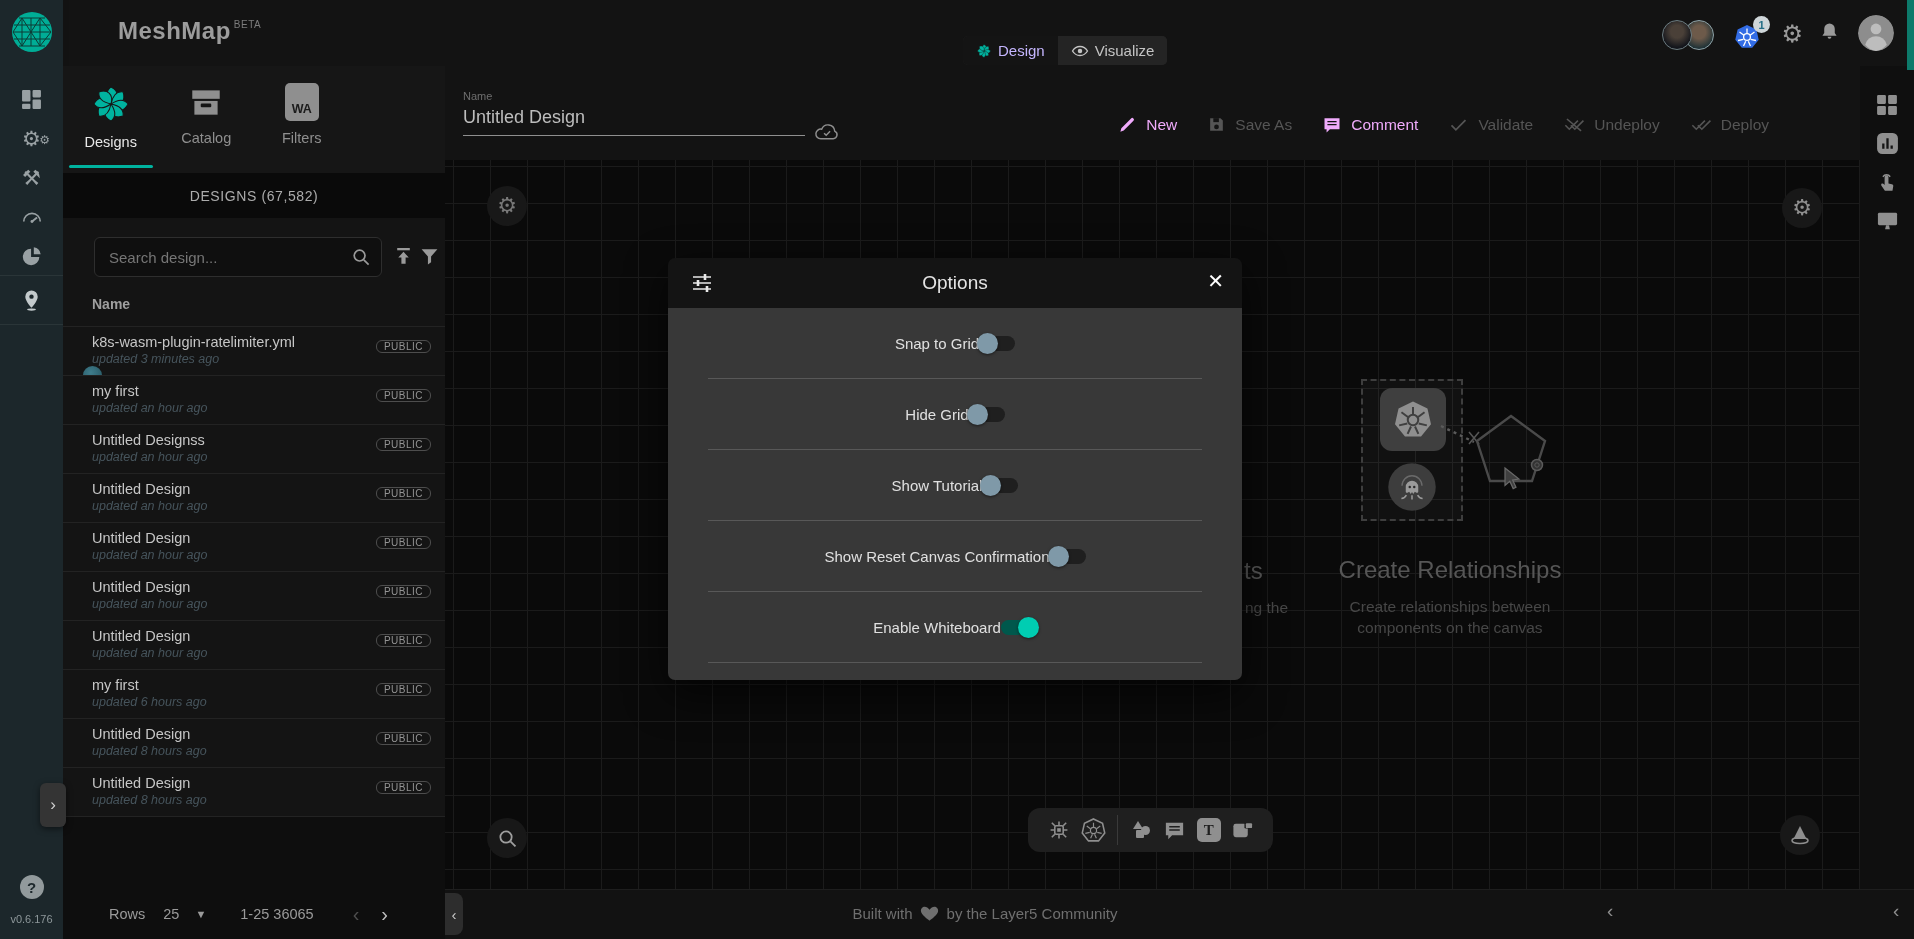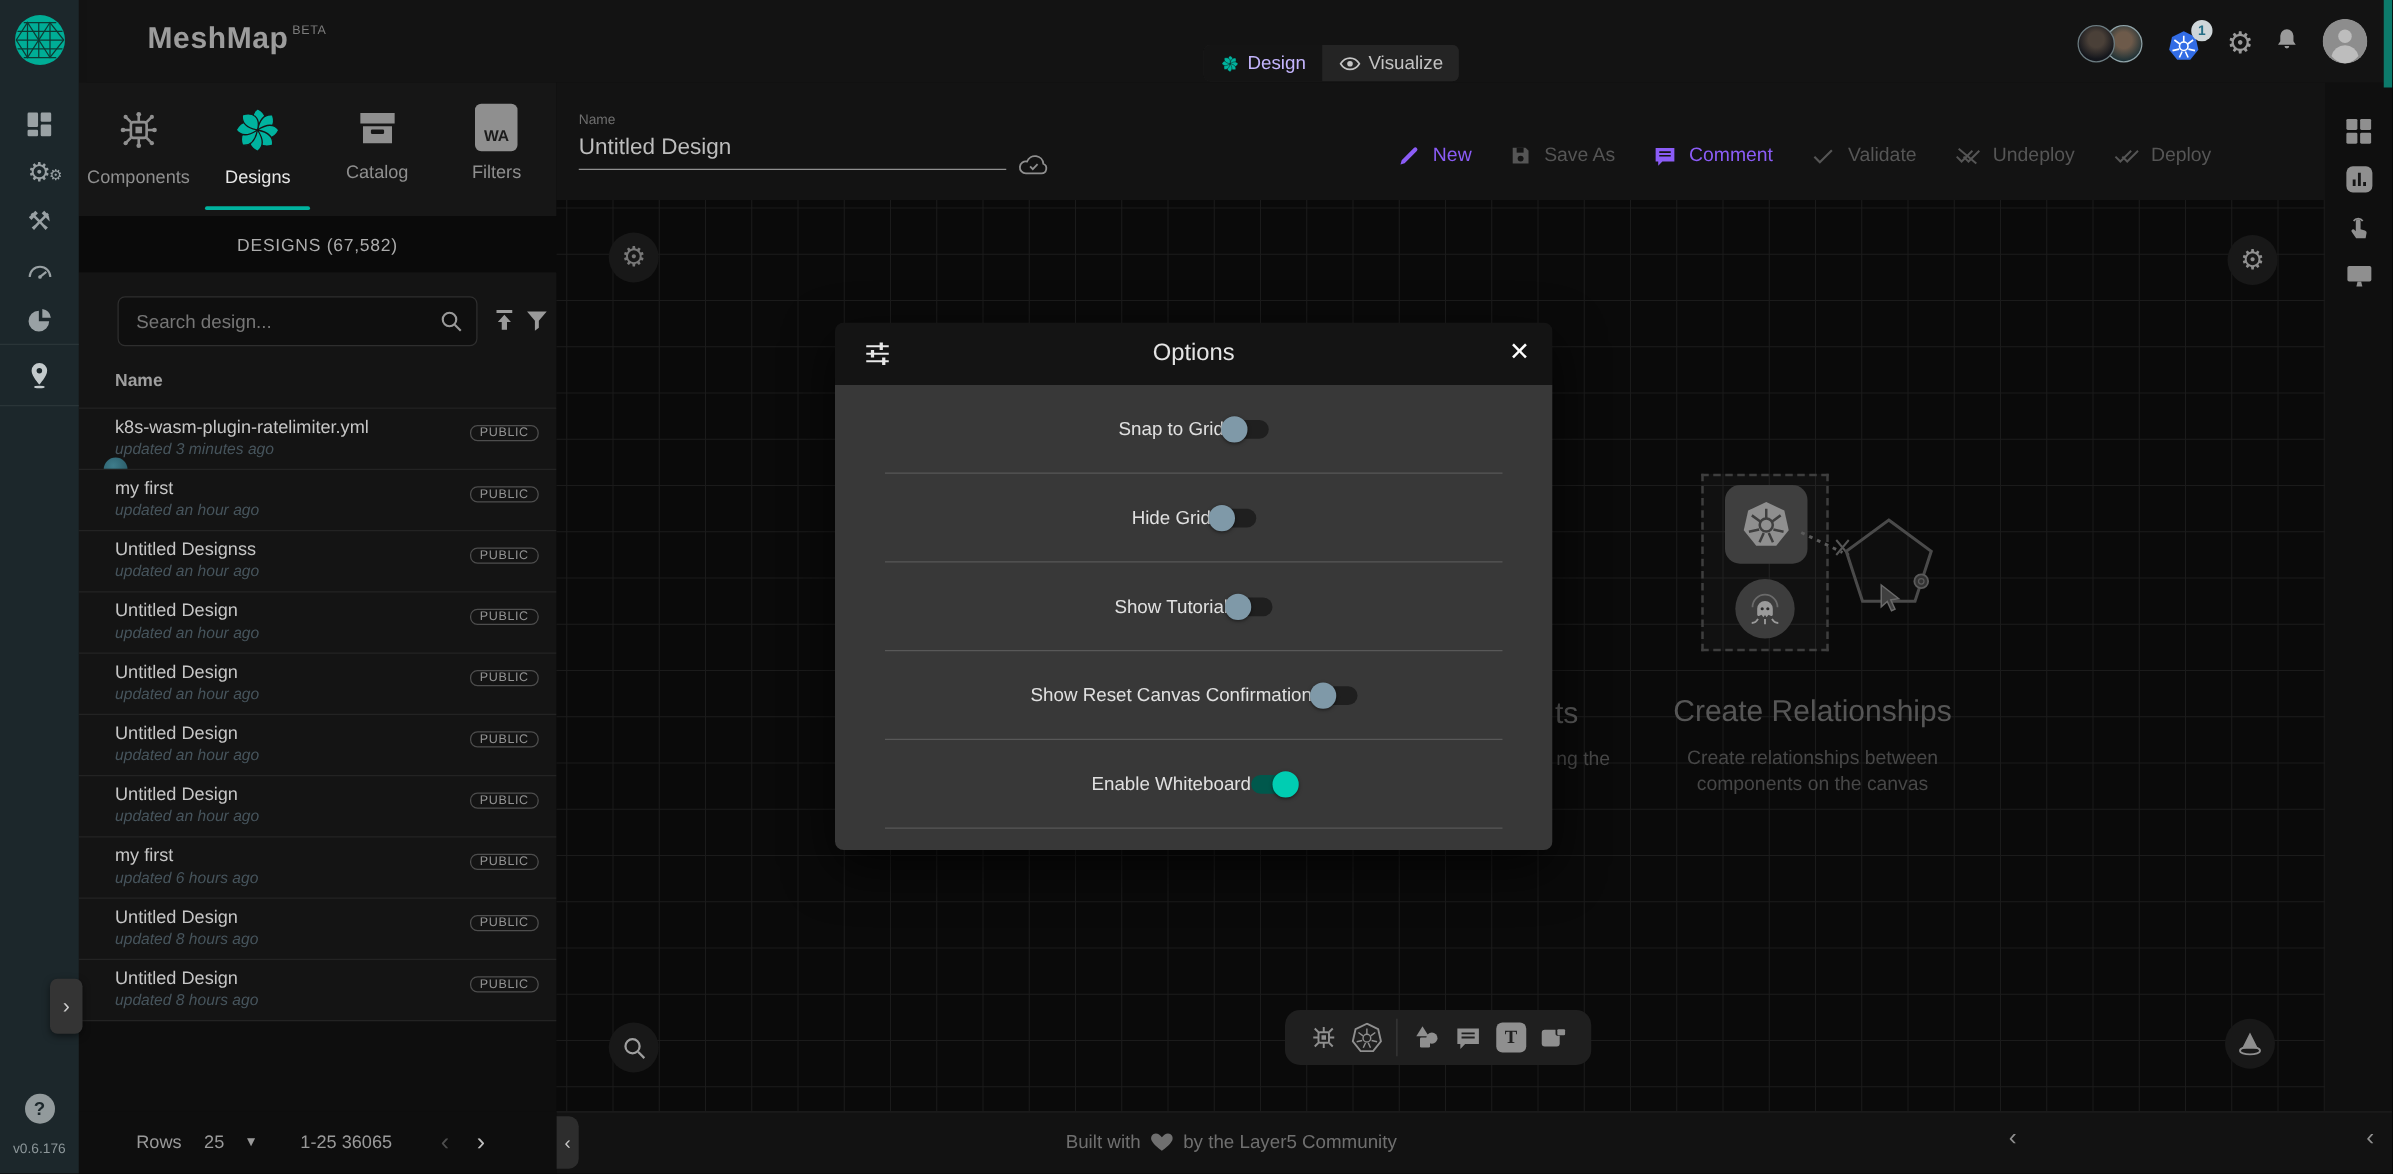--- a/index.html
+++ b/index.html
@@ -76,21 +76,21 @@
   .pg-arrow[data-state="disabled"]{color:#4e4e4e;cursor:default}
 
   
   .main{position:absolute;left:445px;top:66px;width:1469px;height:823px;background:#111}
   .canvas-toolbar{position:absolute;left:0;top:0;right:54px;height:94px;background:#131313}
   .name-field{position:absolute;left:18px;top:24px;width:342px;cursor:text}
   .name-label{font-size:11px;color:#6e6e6e}
   .name-field input{width:100%;background:transparent;border:none;border-bottom:1px solid #8f8f8f;outline:none;color:#bdbdbd;font-size:18px;padding:5px 0 7px 0;font-family:inherit}
   .cloud-saved{position:absolute;left:368px;top:56px;color:#8f8f8f}
   .tb-actions{position:absolute;right:91px;top:48px;display:flex;gap:30px}
-  .tb-btn{display:flex;align-items:center;gap:9px;font-size:15.5px;color:#8b5cf6;cursor:pointer;white-space:nowrap}
+  .tb-btn{display:flex;align-items:center;gap:9px;font-size:15.5px;color:#f0abfc;cursor:pointer;white-space:nowrap}
   .tb-btn[data-state="disabled"]{color:#555;cursor:default}
   .canvas{position:absolute;left:0;top:94px;right:54px;bottom:0;background-color:#0a0a0a;
     background-image:linear-gradient(#1b1b1b 1px,transparent 1px),linear-gradient(90deg,#1b1b1b 1px,transparent 1px);
     background-size:37px 37px;background-position:8px 6px}
   .corner-btn{position:absolute;width:40px;height:40px;border-radius:50%;background:#181818;display:flex;align-items:center;justify-content:center;color:#787878;cursor:pointer}
   .corner-btn.tl{left:42px;top:26px;font-size:22px}
   .corner-btn.tr{left:1337px;top:28px;font-size:22px;color:#8f8f8f}
   .corner-btn.bl{left:42px;top:658px}
   .corner-btn.br{left:1335px;top:655px}
   .dock{position:absolute;left:583px;top:648px;width:245px;height:44px;background:#1f1f1f;border-radius:12px;display:flex;align-items:center;justify-content:space-evenly;padding:0 8px}
@@ -247,36 +247,20 @@
         <circle cx="12" cy="12" r="12" fill="#8d8d8d"></circle>
         <circle cx="12" cy="9.3" r="3.6" fill="#bdbdbd"></circle>
         <path d="M4.8 19.8a7.4 7.4 0 0 1 14.4 0A11.9 11.9 0 0 1 12 24a11.9 11.9 0 0 1-7.2-4.2z" fill="#bdbdbd"></path>
       </svg>
     </div>
   </header>
   <div class="teal-edge"></div>
 
   <section class="left-panel">
     <div class="lp-tabs">
-      <div class="lp-tab" data-state="idle">
-        <svg viewBox="0 0 40 40" width="42" height="42" stroke="#8f8f8f" fill="none" stroke-width="2">
-          <rect x="14" y="14" width="12" height="12" rx="2"></rect>
-          <rect x="17.5" y="17.5" width="5" height="5" fill="#8f8f8f" stroke="none"></rect>
-          <path d="M14 20H8M26 20h6M20 14V8M20 26v6M14 14l-4-4M26 14l4-4M14 26l-4 4M26 26l4 4"></path>
-          <circle cx="8" cy="20" r="1.8" fill="#8f8f8f" stroke="none"></circle>
-            <circle cx="32" cy="20" r="1.8" fill="#8f8f8f" stroke="none"></circle>
-          <circle cx="20" cy="8" r="1.8" fill="#8f8f8f" stroke="none"></circle>
-            <circle cx="20" cy="32" r="1.8" fill="#8f8f8f" stroke="none"></circle>
-          <circle cx="10" cy="10" r="1.6" fill="#8f8f8f" stroke="none"></circle>
-            <circle cx="30" cy="10" r="1.6" fill="#8f8f8f" stroke="none"></circle>
-          <circle cx="10" cy="30" r="1.6" fill="#8f8f8f" stroke="none"></circle>
-            <circle cx="30" cy="30" r="1.6" fill="#8f8f8f" stroke="none"></circle>
-        </svg>
-        <span class="lbl">Components</span>
-      </div>
       <div class="lp-tab active" data-state="active">
         <svg viewBox="0 0 32 32" width="42" height="42">
           <g fill="#00B39F" stroke="#161616" stroke-width="0.8">
             <path d="M16 3 C22 6 23 12 16 16 C12 10 12 6 16 3Z"></path>
             <path d="M16 3 C22 6 23 12 16 16 C12 10 12 6 16 3Z" transform="rotate(45 16 16)"></path>
             <path d="M16 3 C22 6 23 12 16 16 C12 10 12 6 16 3Z" transform="rotate(90 16 16)"></path>
             <path d="M16 3 C22 6 23 12 16 16 C12 10 12 6 16 3Z" transform="rotate(135 16 16)"></path>
             <path d="M16 3 C22 6 23 12 16 16 C12 10 12 6 16 3Z" transform="rotate(180 16 16)"></path>
             <path d="M16 3 C22 6 23 12 16 16 C12 10 12 6 16 3Z" transform="rotate(225 16 16)"></path>
             <path d="M16 3 C22 6 23 12 16 16 C12 10 12 6 16 3Z" transform="rotate(270 16 16)"></path>

